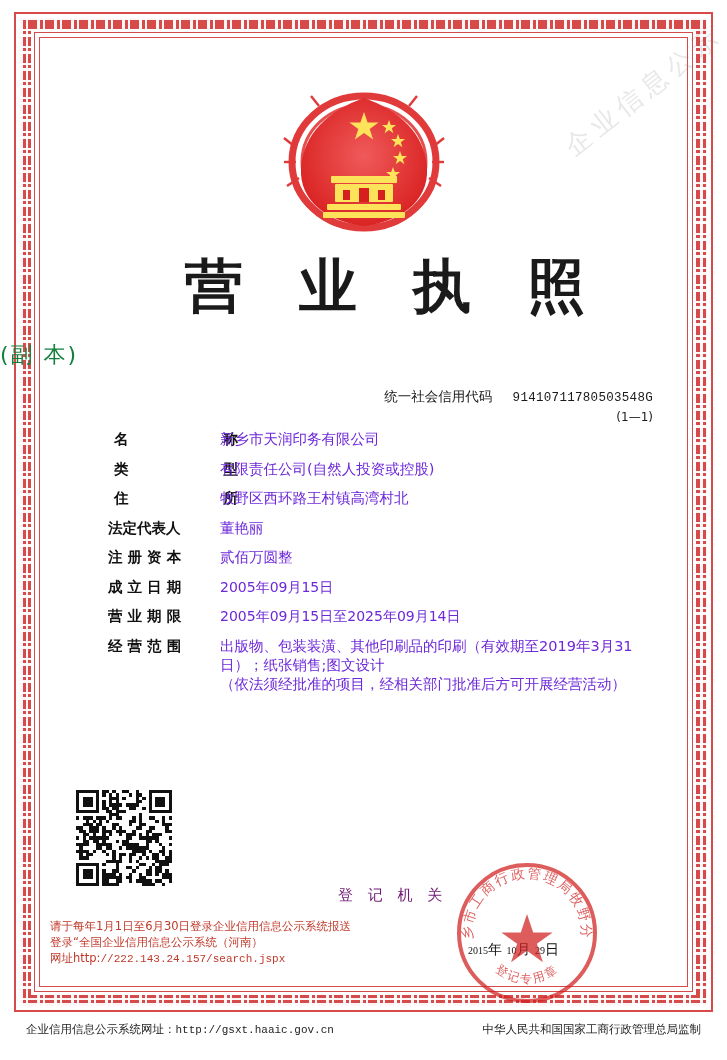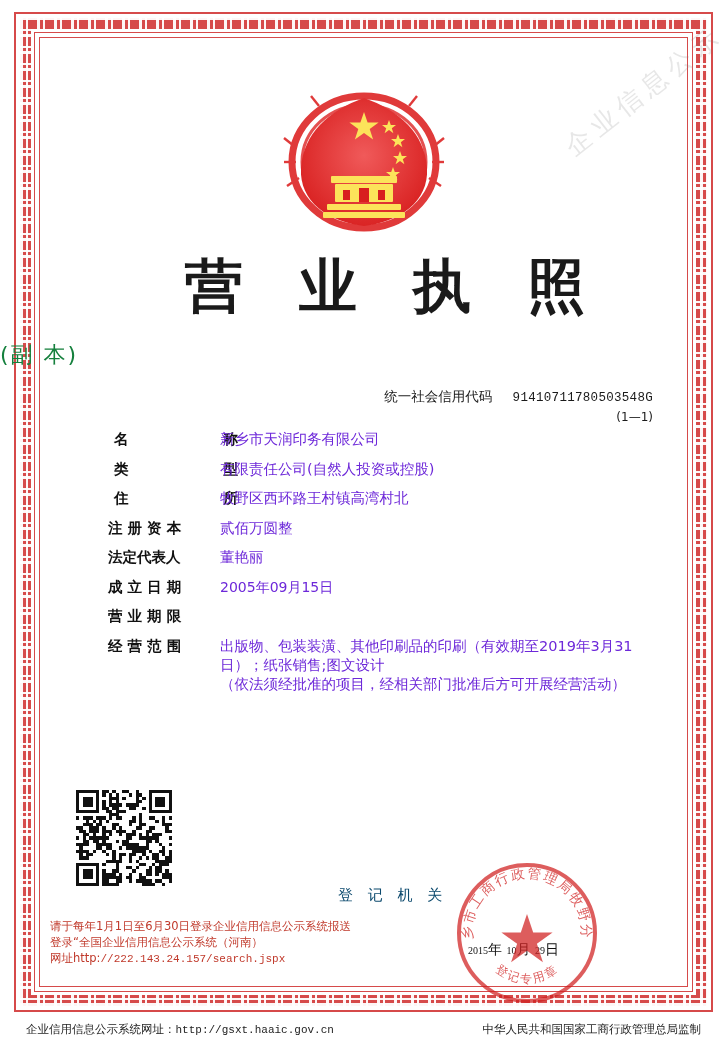--- a/index.html
+++ b/index.html
@@ -194,21 +194,21 @@
   }
 
   
   .reg-auth {
     position: absolute;
     left: 338px;
     top: 886px;
     font-family: "DejaVu Sans", sans-serif;
     font-size: 15px;
     letter-spacing: 5px;
-    color: #0c4a6e;
+    color: #701a75;
   }
   .reg-date {
     position: absolute;
     left: 468px;
     top: 941px;
     font-family: "DejaVu Sans", sans-serif;
     font-size: 14px;
     color: #111;
     white-space: nowrap;
   }
@@ -340,33 +340,34 @@
     </div>
     <div class="field-row">
       <div class="field-label sp4">类　　型</div>
       <div class="field-value">有限责任公司(自然人投资或控股)</div>
     </div>
     <div class="field-row">
       <div class="field-label sp4">住　　所</div>
       <div class="field-value">牧野区西环路王村镇高湾村北</div>
     </div>
     <div class="field-row">
+      <div class="field-label sp0">法定代表人</div>
+      <div class="field-value">董艳丽</div>
+    </div>
+    <div class="field-row">
       <div class="field-label sp0">注 册 资 本</div>
       <div class="field-value">贰佰万圆整</div>
-    </div>
-    <div class="field-row">
-      <div class="field-label sp0">法定代表人</div>
-      <div class="field-value">董艳丽</div>
     </div>
     <div class="field-row">
       <div class="field-label sp0">成 立 日 期</div>
       <div class="field-value mono-mix">2005年09月15日</div>
     </div>
     <div class="field-row">
       <div class="field-label sp0">营 业 期 限</div>
+      <div class="field-value mono-mix">2005年09月15日至2025年09月14日</div>
     </div>
     <div class="field-row">
       <div class="field-label sp0">经 营 范 围</div>
       <div class="field-value">出版物、包装装潢、其他印刷品的印刷（有效期至2019年3月31日）；纸张销售;图文设计
 （依法须经批准的项目，经相关部门批准后方可开展经营活动）</div>
     </div>
   </div>
 
   <div class="qr">
     <svg class="qrgrid" viewBox="0 0 29 29" width="96" height="96" shape-rendering="crispEdges" aria-hidden="true">

